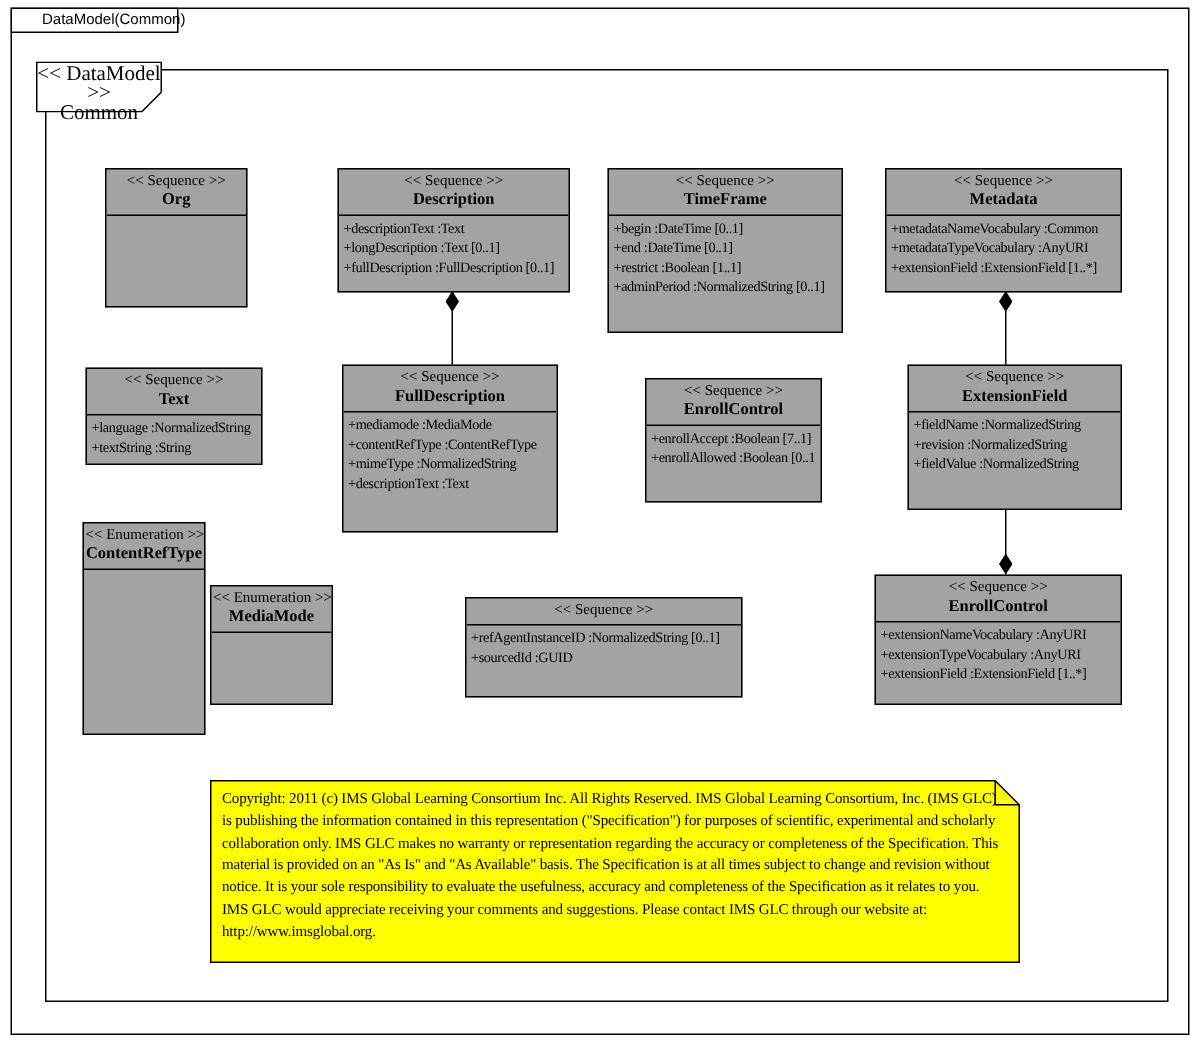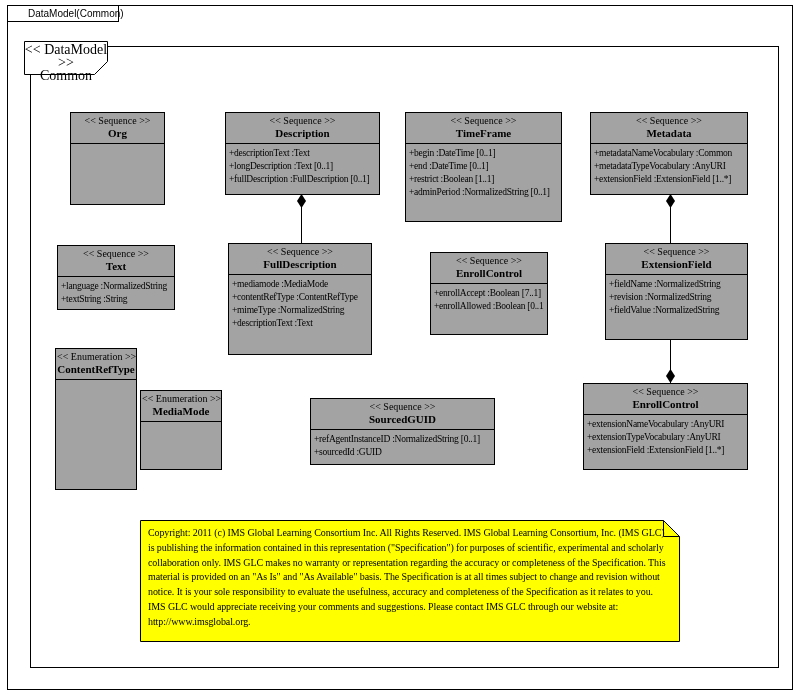--- a/index.html
+++ b/index.html
@@ -153,21 +153,20 @@
   <div class="cls" style="left:140px;top:390px;width:82px;height:80px;">
     <div class="cls-head">
       <div class="stereo">&lt;&lt; Enumeration &gt;&gt;</div>
       <div class="cname">MediaMode</div>
     </div>
   </div>
 
   <div class="cls" style="left:310px;top:398px;width:185px;height:67px;">
     <div class="cls-head">
       <div class="stereo">&lt;&lt; Sequence &gt;&gt;</div>
-      <div class="cname">SourcedGUID</div>
     </div>
     <div class="attrs">
       <div class="attr">+refAgentInstanceID :NormalizedString [0..1]</div>
       <div class="attr">+sourcedId :GUID</div>
     </div>
   </div>
 
   <div class="cls" style="left:583px;top:383px;width:165px;height:87px;">
     <div class="cls-head">
       <div class="stereo">&lt;&lt; Sequence &gt;&gt;</div>

